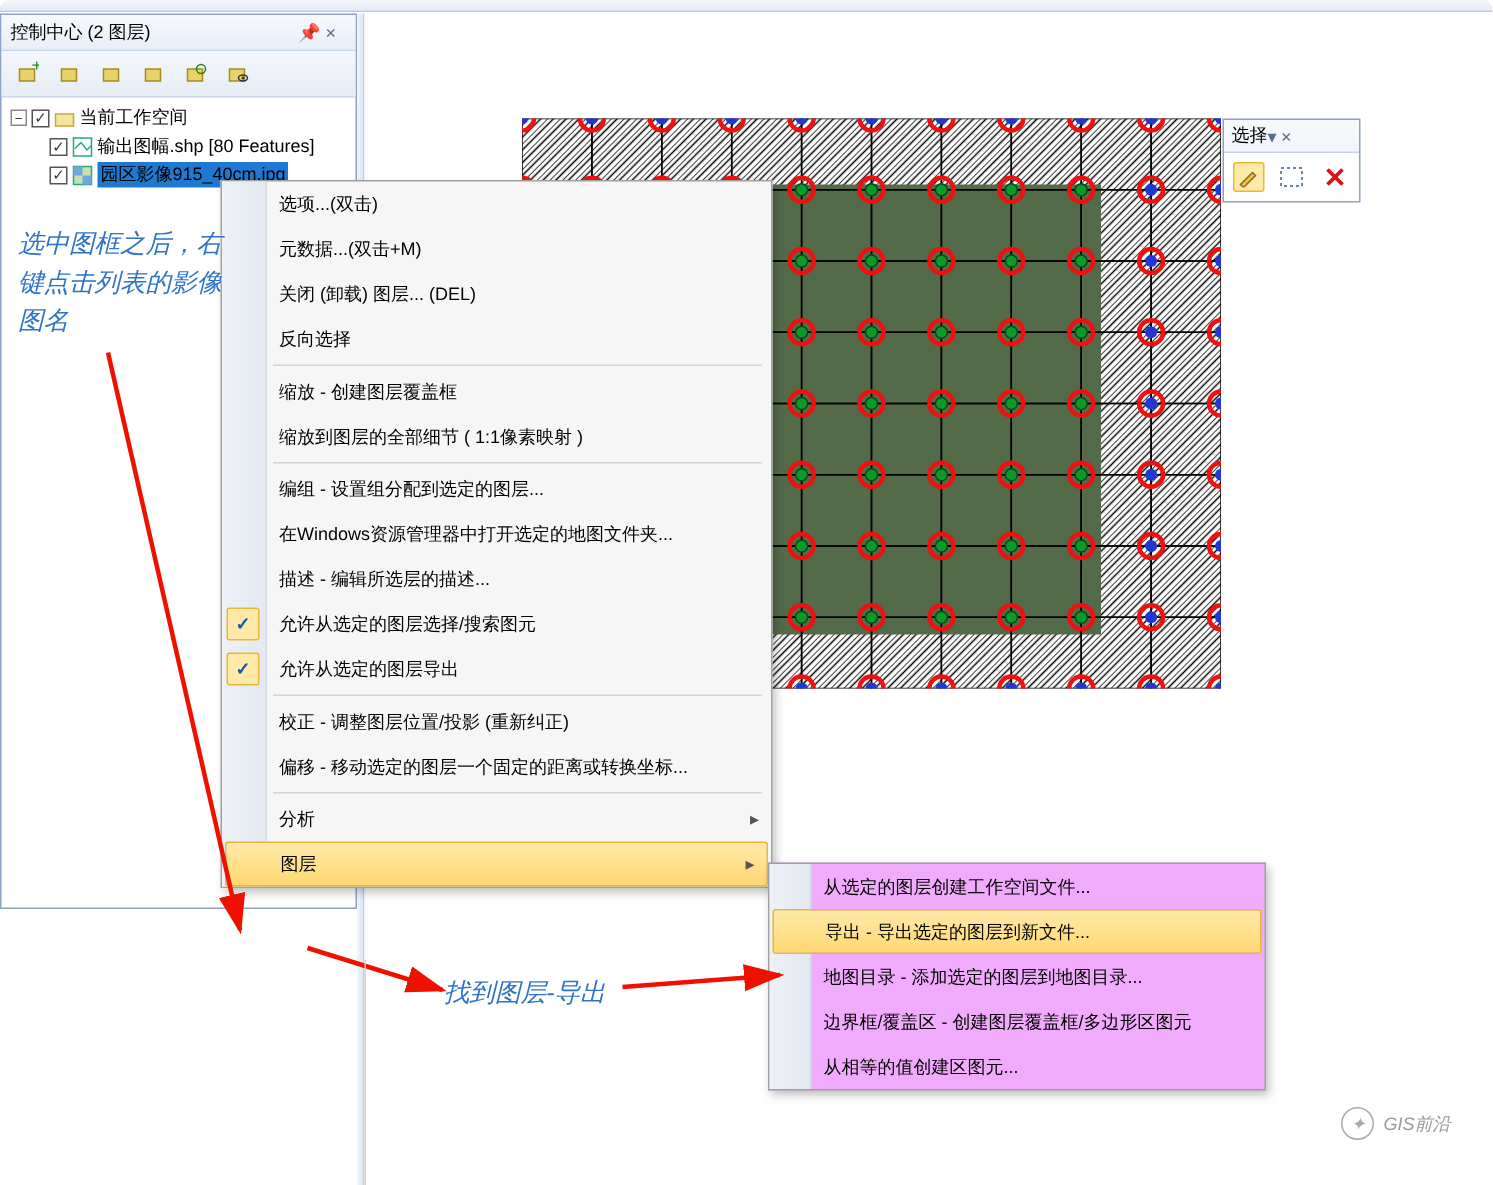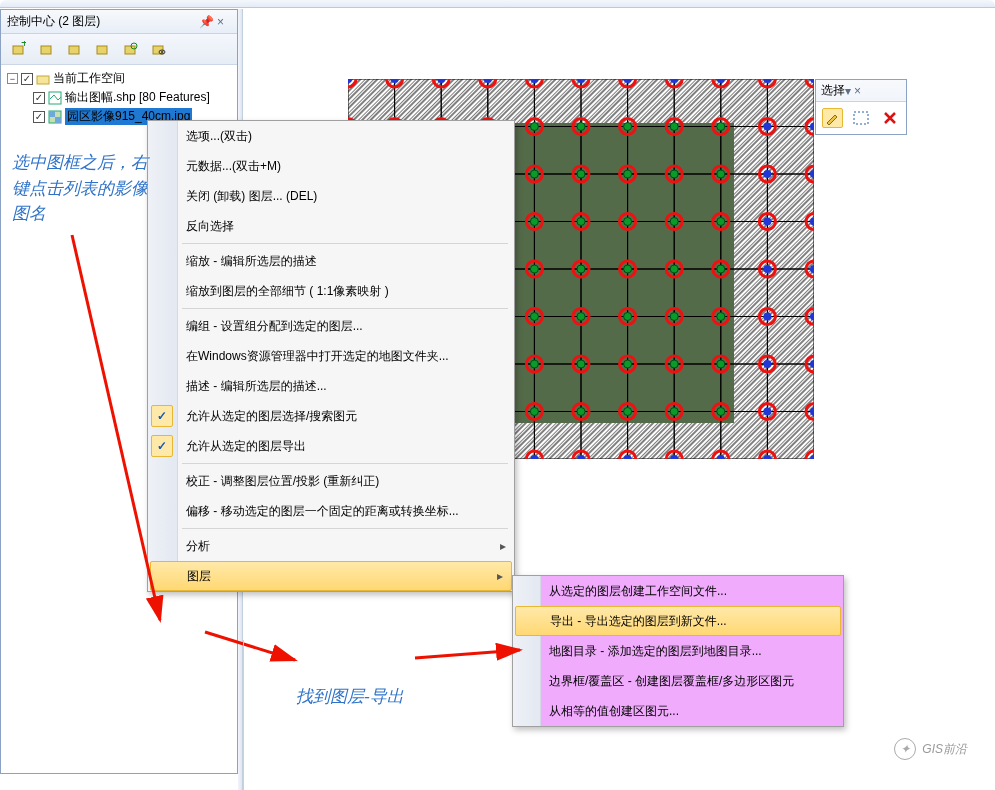--- a/index.html
+++ b/index.html
@@ -1,20 +1,20 @@
 <!DOCTYPE html>
 <html><head>
 <meta charset="utf-8">
 <style>
 * { margin: 0; padding: 0; box-sizing: border-box; font-family: "Microsoft YaHei", Arial, sans-serif; font-size: 12px; }
 body { width: 995px; height: 790px; background: #fff; position: relative; overflow: hidden; border-radius: 6px; }
 
 .toolbar-strip { position: absolute; top: 0; left: 0; right: 0; height: 8px; background: linear-gradient(#f4f7fc,#e4ebf6); border-bottom: 1px solid #b9c9e0; }
 
-.panel { position: absolute; top: 9px; left: 0; width: 238px; height: 765px; background: #fff; border: 1px solid #8ba2c4; }
+.panel { position: absolute; top: 9px; left: 0; width: 238px; height: 597px; background: #fff; border: 1px solid #8ba2c4; }
 .panel-header { display: flex; align-items: center; justify-content: space-between; padding: 3px 6px; background: linear-gradient(#f7f9fc,#e8eef8); border-bottom: 1px solid #c7d4e8; }
 .panel-pin, .panel-close { width: 14px; height: 14px; color: #5c6e8a; cursor: pointer; }
 
 .panel-toolbar { display: flex; gap: 6px; padding: 5px 6px; background: linear-gradient(#f4f7fc,#e7edf5); border-bottom: 1px solid #cbd7e6; }
 .tb-btn { width: 22px; height: 20px; display: flex; align-items: center; justify-content: center; cursor: pointer; }
 
 .tree { padding: 4px 2px; }
 .tree-row { display: flex; align-items: center; gap: 3px; padding: 1px 0; white-space: nowrap; }
 .tree-indent1 { padding-left: 4px; }
 .tree-indent2 { padding-left: 30px; }
@@ -48,21 +48,21 @@
 .ctx-item.hl { background: linear-gradient(#ffe9a9,#ffd873); border: 1px solid #e8b835; border-radius: 2px; margin: 0 2px; padding-left: 36px; }
 .ctx-check { position: absolute; left: 3px; width: 22px; height: 22px; background: #ffe9a9; border: 1px solid #e8b835; display: flex; align-items: center; justify-content: center; color: #1558b8; font-weight: bold; border-radius: 2px; }
 
 .sub-menu { position: absolute; left: 512px; top: 575px; width: 332px; background: #f0abfc; border: 1px solid #a0a0a0; box-shadow: 2px 3px 6px rgba(0,0,0,.25); }
 .sub-menu .ctx-gutter { width: 28px; }
 .sub-item { display: flex; align-items: center; height: 30px; padding-left: 36px; padding-right: 10px; cursor: default; position: relative; }
 .sub-item.hl { background: linear-gradient(#ffe9a9,#ffd873); border: 1px solid #e8b835; border-radius: 2px; margin: 0 2px; padding-left: 34px; align-items: center; }
 
 .annot { position: absolute; color: #2f73c9; font-size: 17px; line-height: 1.5; text-shadow: 0 0 2px #fff; font-style: italic; }
 .annot1 { left: 12px; top: 150px; width: 140px; }
-.annot2 { left: 296px; top: 684px; }
+.annot2 { left: 296px; top: 649px; }
 
 svg.arrow { position: absolute; pointer-events: none; }
 
 .watermark { position: absolute; right: 28px; bottom: 30px; display: flex; align-items: center; gap: 6px; color: #999; font-size: 16px; font-style: italic; }
 .wm-icon { width: 22px; height: 22px; border: 1.5px solid #aaa; border-radius: 50%; display: flex; align-items: center; justify-content: center; color: #aaa; font-size: 12px; }
 
 .thin-vline { position: absolute; left: 243px; top: 640px; width: 1px; height: 150px; background: #d0d0d0; }
 </style>
 </head>
 <body>
@@ -484,21 +484,21 @@
         <span>元数据...(双击+M)</span>
       </div>
     <div class="ctx-item">
         <span>关闭 (卸载) 图层... (DEL)</span>
       </div>
     <div class="ctx-item">
         <span>反向选择</span>
       </div>
     <div class="ctx-item sep"></div>
     <div class="ctx-item">
-        <span>缩放 - 编辑所选层的描述</span>
+        <span>缩放 - 创建图层覆盖框</span>
       </div>
     <div class="ctx-item">
         <span>缩放到图层的全部细节 ( 1:1像素映射 )</span>
       </div>
     <div class="ctx-item sep"></div>
     <div class="ctx-item">
         <span>编组 - 设置组分配到选定的图层...</span>
       </div>
     <div class="ctx-item">
         <span>在Windows资源管理器中打开选定的地图文件夹...</span>

